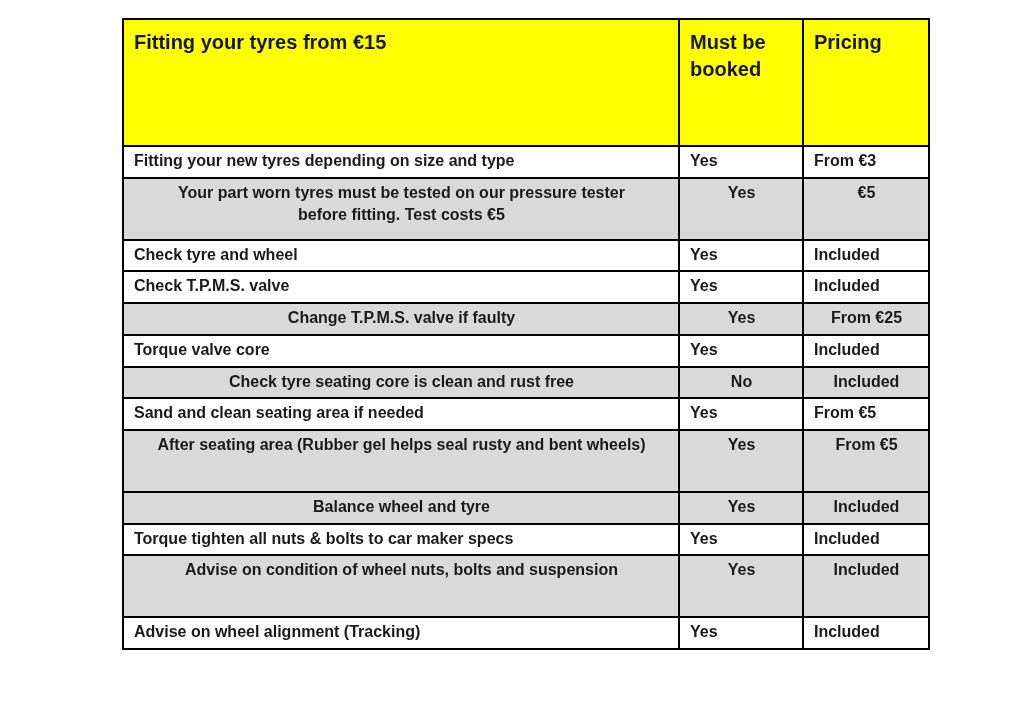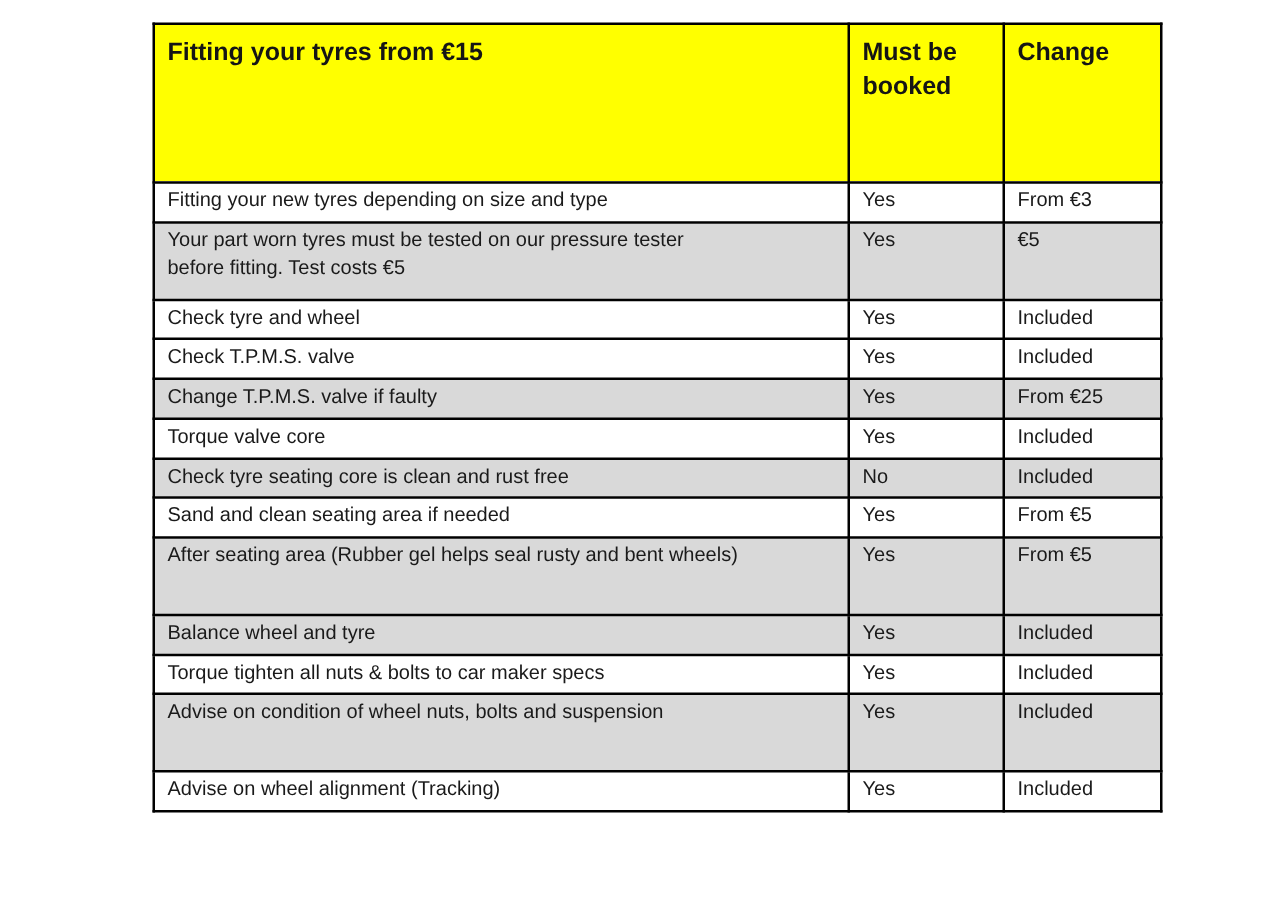--- a/index.html
+++ b/index.html
@@ -42,39 +42,40 @@
     color: #151515;
   }
 
   tbody td {
     font-size: 16px;
     line-height: 1.42;
     height: 31px;
     padding: 3px 9px 4px 10px;
     background: #ffffff;
     white-space: pre-wrap;
+    font-weight: bold;
   }
-  tbody tr.alt td { background: var(--stripe-bg, #d9d9d9); }
+  tbody tr.alt td { background: var(--stripe-bg, #d9d9d9); text-align: center; }
   tbody tr.tall td { height: 62px; }
 </style>
 </head>
 <body>
 
 <div class="page">
   <table class="pricing-table">
     <colgroup>
       <col class="c1">
         <col class="c2">
         <col class="c3">
     </colgroup>
     <thead>
       <tr>
         <th>Fitting your tyres from €15</th>
         <th>Must be booked</th>
-        <th>Change</th>
+        <th>Pricing</th>
       </tr>
     </thead>
     <tbody id="rows">
         <tr>
     <td>Fitting your new tyres depending on size and type</td>
     <td>Yes</td>
     <td>From €3</td>
   </tr>
         <tr class="alt tall">
     <td>Your part worn tyres must be tested on our pressure tester

